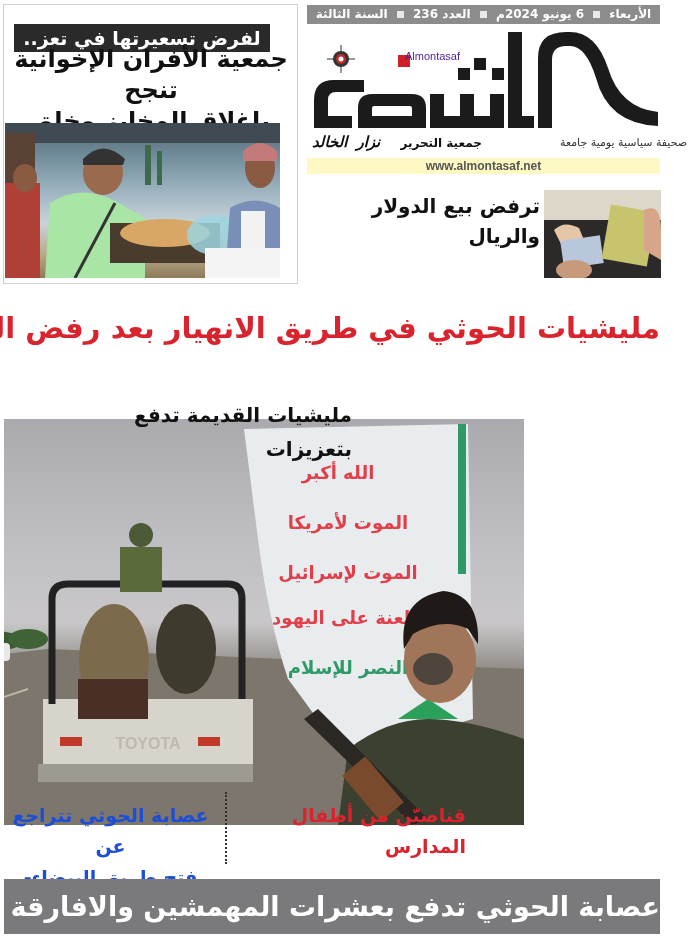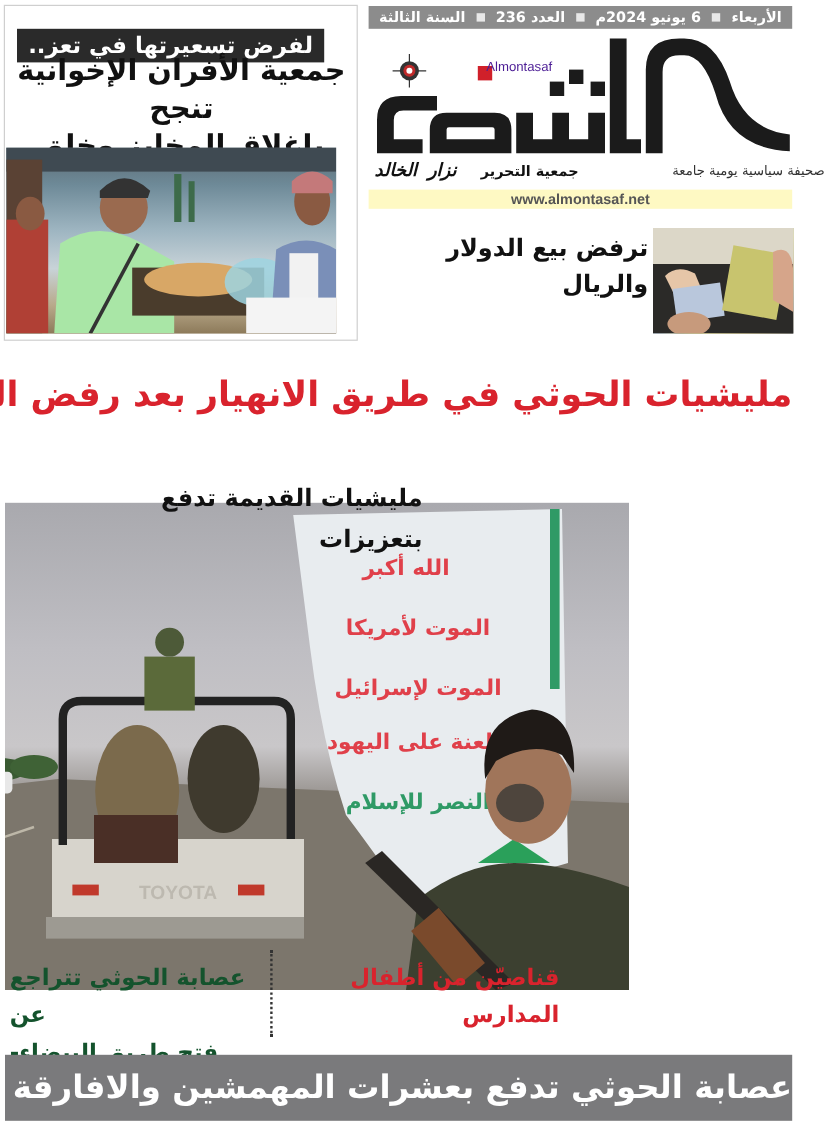--- a/index.html
+++ b/index.html
@@ -43,21 +43,21 @@
   
   .main-photo { left: 4px; top: 374px; width: 520px; height: 406px; overflow: hidden;
     background: linear-gradient(180deg, #a9a9ae 0%, #bfbec3 30%, #c9c7c9 50%, #8f8a85 62%, #7b7772 75%, #6d685f 100%); margin-top: 45px; }
   .photo-caption { left: 80px; top: 398px; width: 272px; text-align: right; color: #111; font-weight: bold;
     font-size: 20px; line-height: 34px; }
 
   
   .red-sub { left: 234px; top: 800px; width: 232px; text-align: right; color: #d9232d; font-weight: bold;
     font-size: 19px; line-height: 31px; }
   .divider { left: 225px; top: 792px; width: 0; height: 72px; border-left: 2px dotted #333; }
-  .black-sub { left: 8px; top: 800px; width: 205px; text-align: left; color: #14532d; font-weight: bold;
+  .black-sub { left: 8px; top: 800px; width: 205px; text-align: center; color: #1d4ed8; font-weight: bold;
     font-size: 19px; line-height: 31px; }
 
   
   .bottom-bar { left: 4px; top: 879px; width: 656px; height: 55px; background: #7a7a7c; color: #fff;
     font-weight: bold; font-size: 27px; line-height: 55px; text-align: center; white-space: nowrap; letter-spacing: -1px; }
 </style>
 </head>
 <body>
 
 <div class="abs tl-box"></div>

